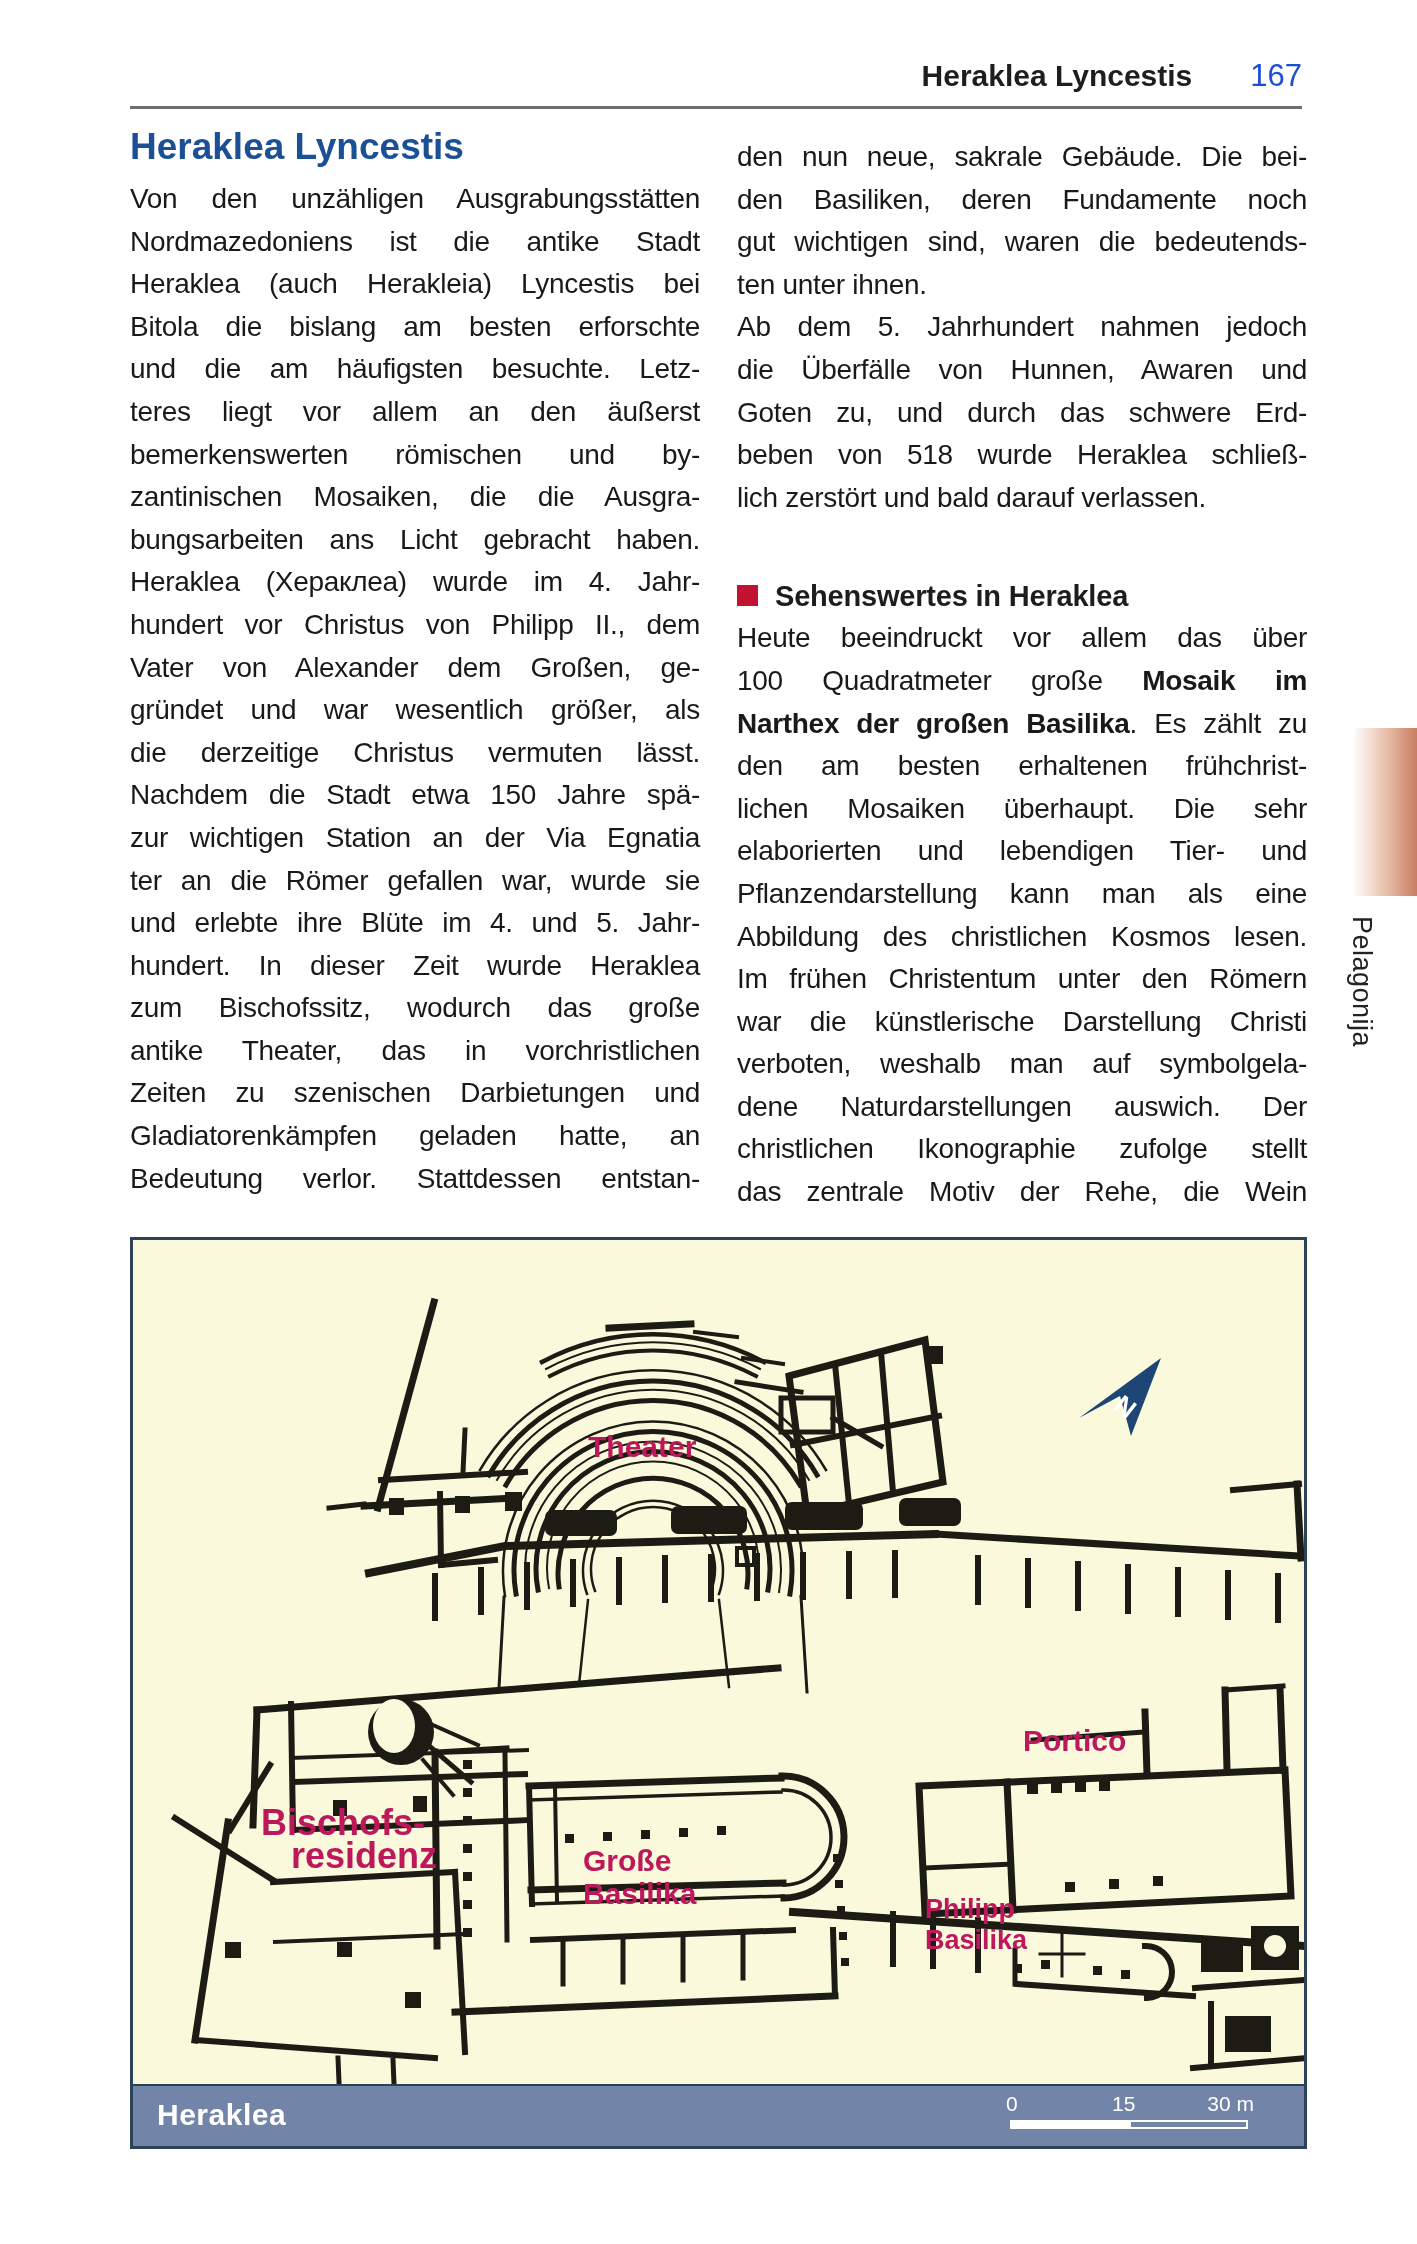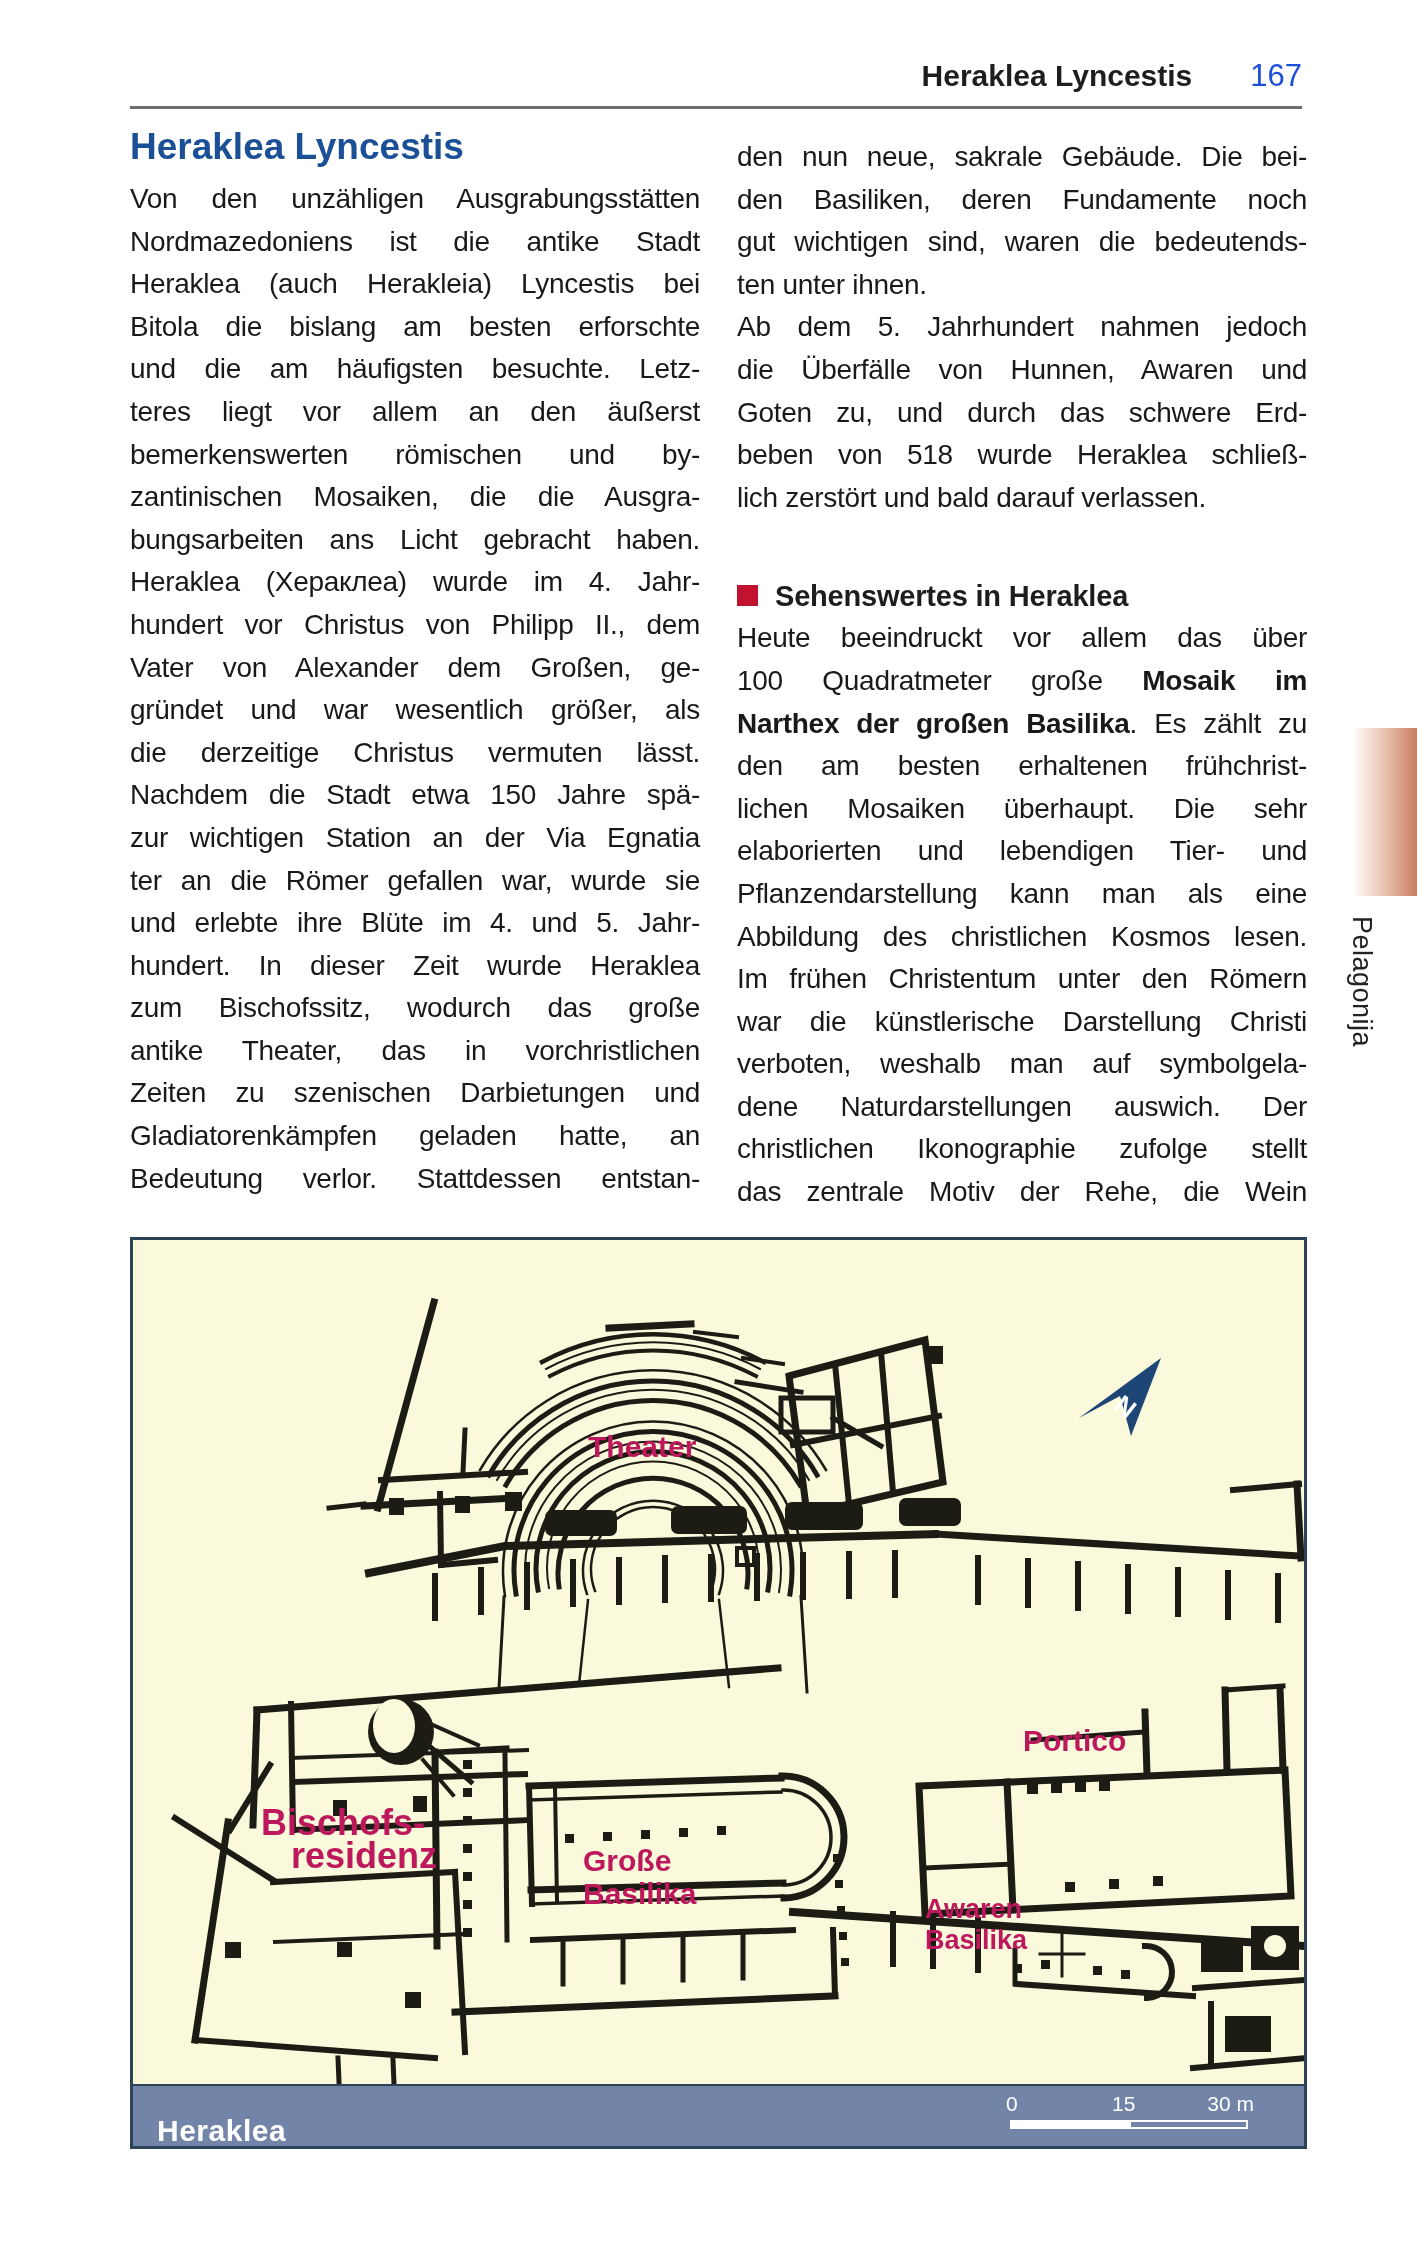--- a/index.html
+++ b/index.html
@@ -33,21 +33,21 @@
   .mapfig svg{display:block;}
   .maplabel{position:absolute;font-weight:bold;color:#be185d;font-size:29px;line-height:33px;}
   .lab-theater{left:455px;top:190px;font-size:30px;}
   .lab-bischofs{left:128px;top:566px;font-size:36px;}
   .lab-bischofs .l2{display:block;padding-left:30px;}
   .lab-grosse{left:450px;top:604px;font-size:30px;}
   .lab-kleine{left:792px;top:654px;font-size:27px;line-height:31px;}
   .lab-portico{left:890px;top:484px;font-size:30px;}
   .caption{position:absolute;left:0;right:0;bottom:0;height:60px;background:#7285a8;
     border-top:2px solid #2c4257;}
-  .caption .cap-title{position:absolute;left:24px;top:28px;font-size:30px;font-weight:bold;color:#ffffff;letter-spacing:0.5px;}
+  .caption .cap-title{position:absolute;left:24px;top:12px;font-size:30px;font-weight:bold;color:#ffffff;letter-spacing:0.5px;}
   .scalebar{position:absolute;right:56px;top:6px;width:238px;height:44px;font-size:21px;color:#ffffff;}
   .scalebar .s0{position:absolute;left:-4px;top:0;}
   .scalebar .s15{position:absolute;left:102px;top:0;}
   .scalebar .s30{position:absolute;right:-6px;top:0;}
   .scalebar .bar{position:absolute;left:0;right:0;top:28px;height:9px;display:flex;}
   .scalebar .seg1{width:50%;background:#ffffff;}
   .scalebar .seg2{width:50%;border:2px solid #ffffff;box-sizing:border-box;background:transparent;}
 </style>
 </head>
 <body>
@@ -309,21 +309,21 @@
   <div class="maplabel lab-bischofs">
     <span class="l1">Bischofs-</span>
     <span class="l2">residenz</span>
   </div>
   <div class="maplabel lab-grosse">
     <span style="display:block">Große</span>
     <span style="display:block">Basilika</span>
   </div>
   <div class="maplabel lab-portico">Portico</div>
   <div class="maplabel lab-kleine">
-    <span style="display:block">Awaren</span>
+    <span style="display:block">Philipp</span>
     <span style="display:block">Basilika</span>
   </div>
 
   <div class="caption">
     <span class="cap-title">Heraklea</span>
     <div class="scalebar">
       <span class="s0">0</span>
       <span class="s15">15</span>
       <span class="s30">30 m</span>
       <div class="bar">

